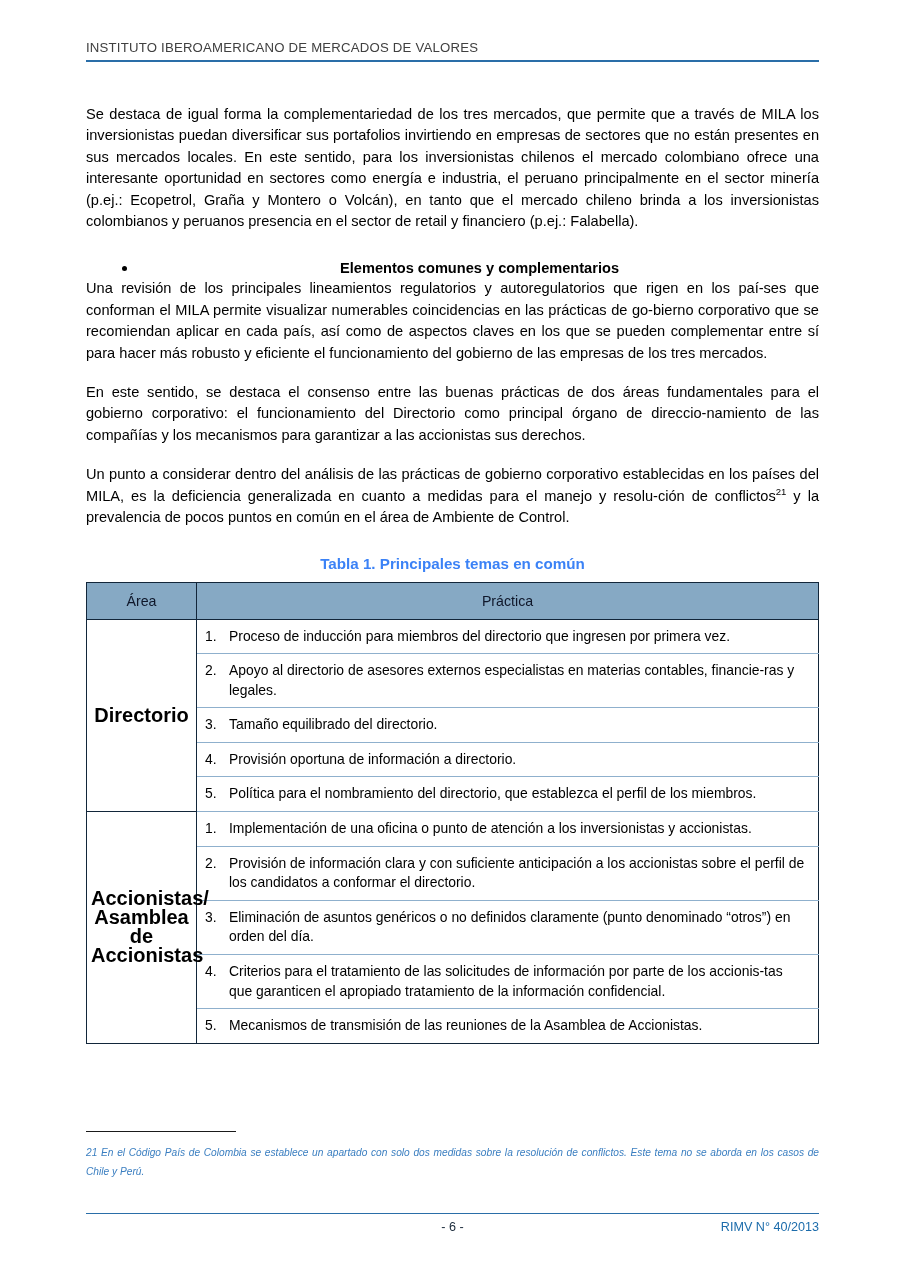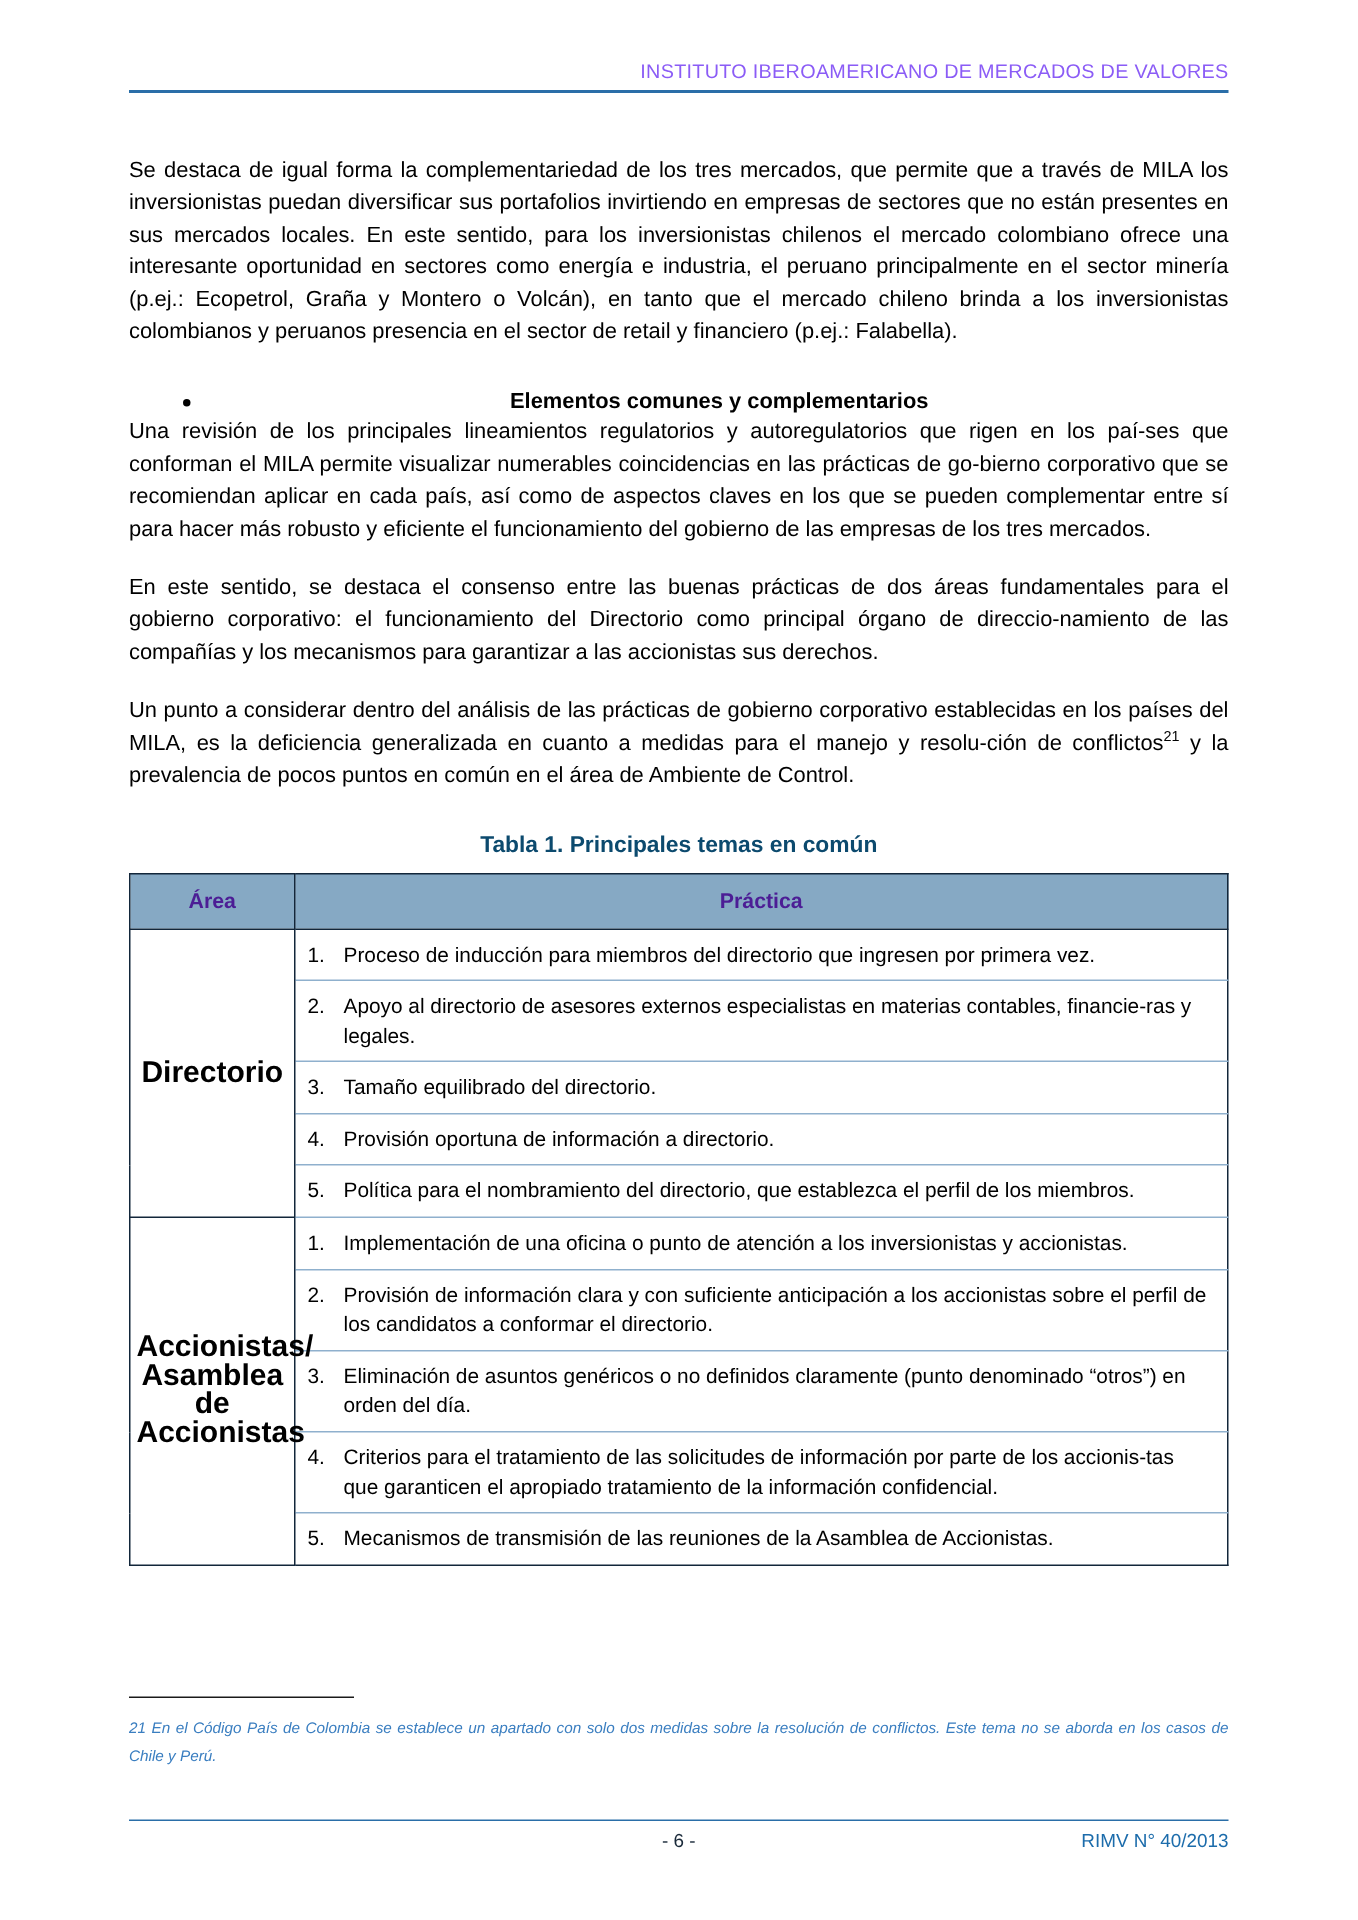--- a/index.html
+++ b/index.html
@@ -24,24 +24,24 @@
   }
 
   
   .doc-header {
     position: absolute;
     left: 86px;
     top: 40px;
     width: 733px;
   }
   .doc-header-text {
-    text-align: right;
+    text-align: left;
     font-size: 13.2px;
     letter-spacing: 0.2px;
-    color: #8b5cf6;
+    color: #404040;
     line-height: 16px;
     white-space: nowrap;
   }
   .doc-header-rule {
     margin-top: 4px;
     height: 1.5px;
     background: #2a6ea8;
     width: 100%;
   }
 
@@ -109,36 +109,36 @@
     font-size: 14.6px;
     line-height: 21.4px;
   }
 
   
   .table-title {
     margin: 26px 0 10px 0;
     text-align: center;
     font-size: 15.2px;
     font-weight: bold;
-    color: #0c4a6e;
+    color: #3b82f6;
   }
 
   table.temas {
     border-collapse: collapse;
     width: 733px;
     table-layout: fixed;
     border: 1.4px solid #12263a;
   }
   table.temas col.c-area { width: 110px; }
 
   table.temas thead th {
     background: #86a9c4;
-    color: #4c1d95;
+    color: #0f172a;
     font-size: 14.2px;
-    font-weight: bold;
+    font-weight: normal;
     text-align: center;
     padding: 9px 4px 9px 4px;
     border: 1.2px solid #12263a;
     line-height: 18px;
   }
 
   table.temas td {
     border-left: 1.2px solid #12263a;
     border-right: 1.2px solid #12263a;
     border-top: 1.1px solid #8fb0cd;

